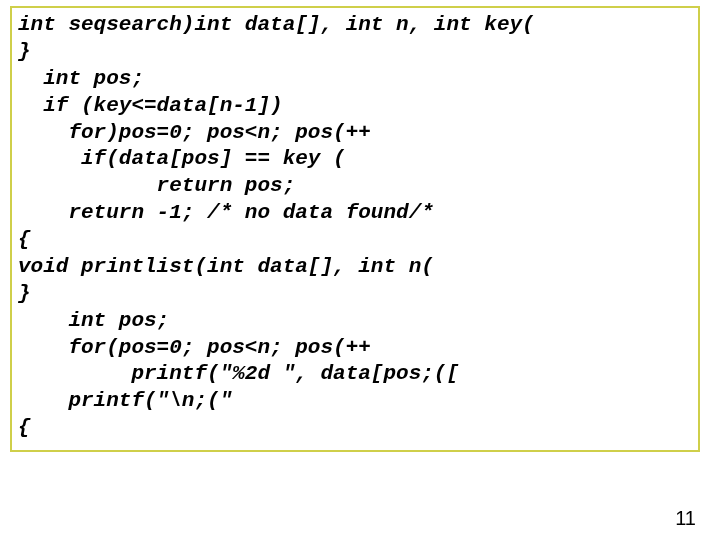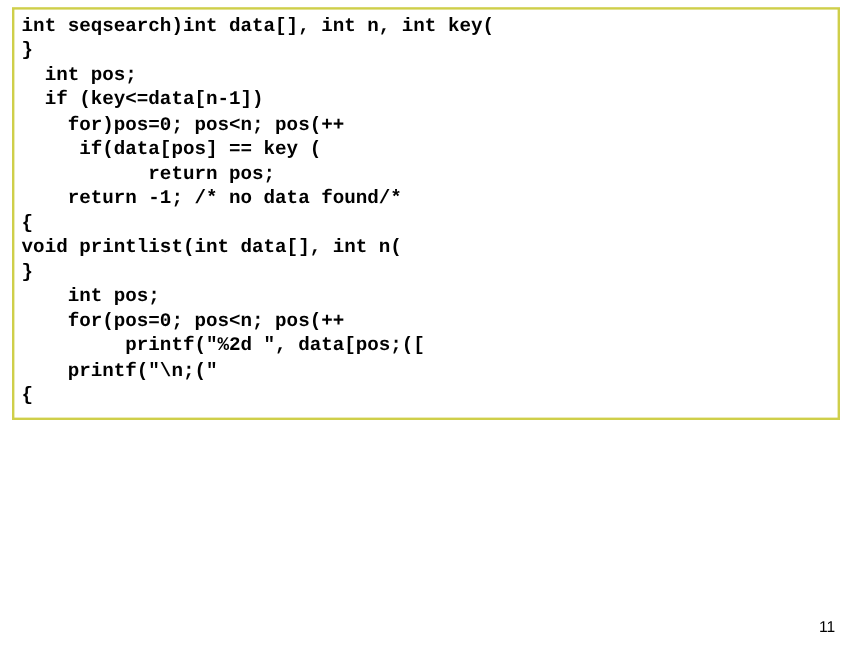--- a/index.html
+++ b/index.html
@@ -13,31 +13,32 @@
     position:absolute;
     left:10px;top:6px;
     width:690px;
     border:2px solid #cfcf4a;
     padding:4px 6px 8px 6px;
     box-sizing:border-box;
   }
   .code-box pre{
     margin:0;
     font-family:"Courier New",Courier,monospace;
-    font-size:16px;
+    font-size:21px;
     line-height:1.28;
     font-weight:bold;
     color:#000;
     white-space:pre;
+    font-style:italic;
   }
   .slide-num{
     position:absolute;
     right:24px;bottom:10px;
     font-family:Arial,Helvetica,sans-serif;
-    font-size:13px;
+    font-size:20px;
     color:#000;
   }
 </style>
 </head>
 <body>
 
 <div class="code-box">
 <pre><span>int seqsearch)int data[], int n, int key(</span>
 <span>}</span>
 <span>  int pos;</span>

